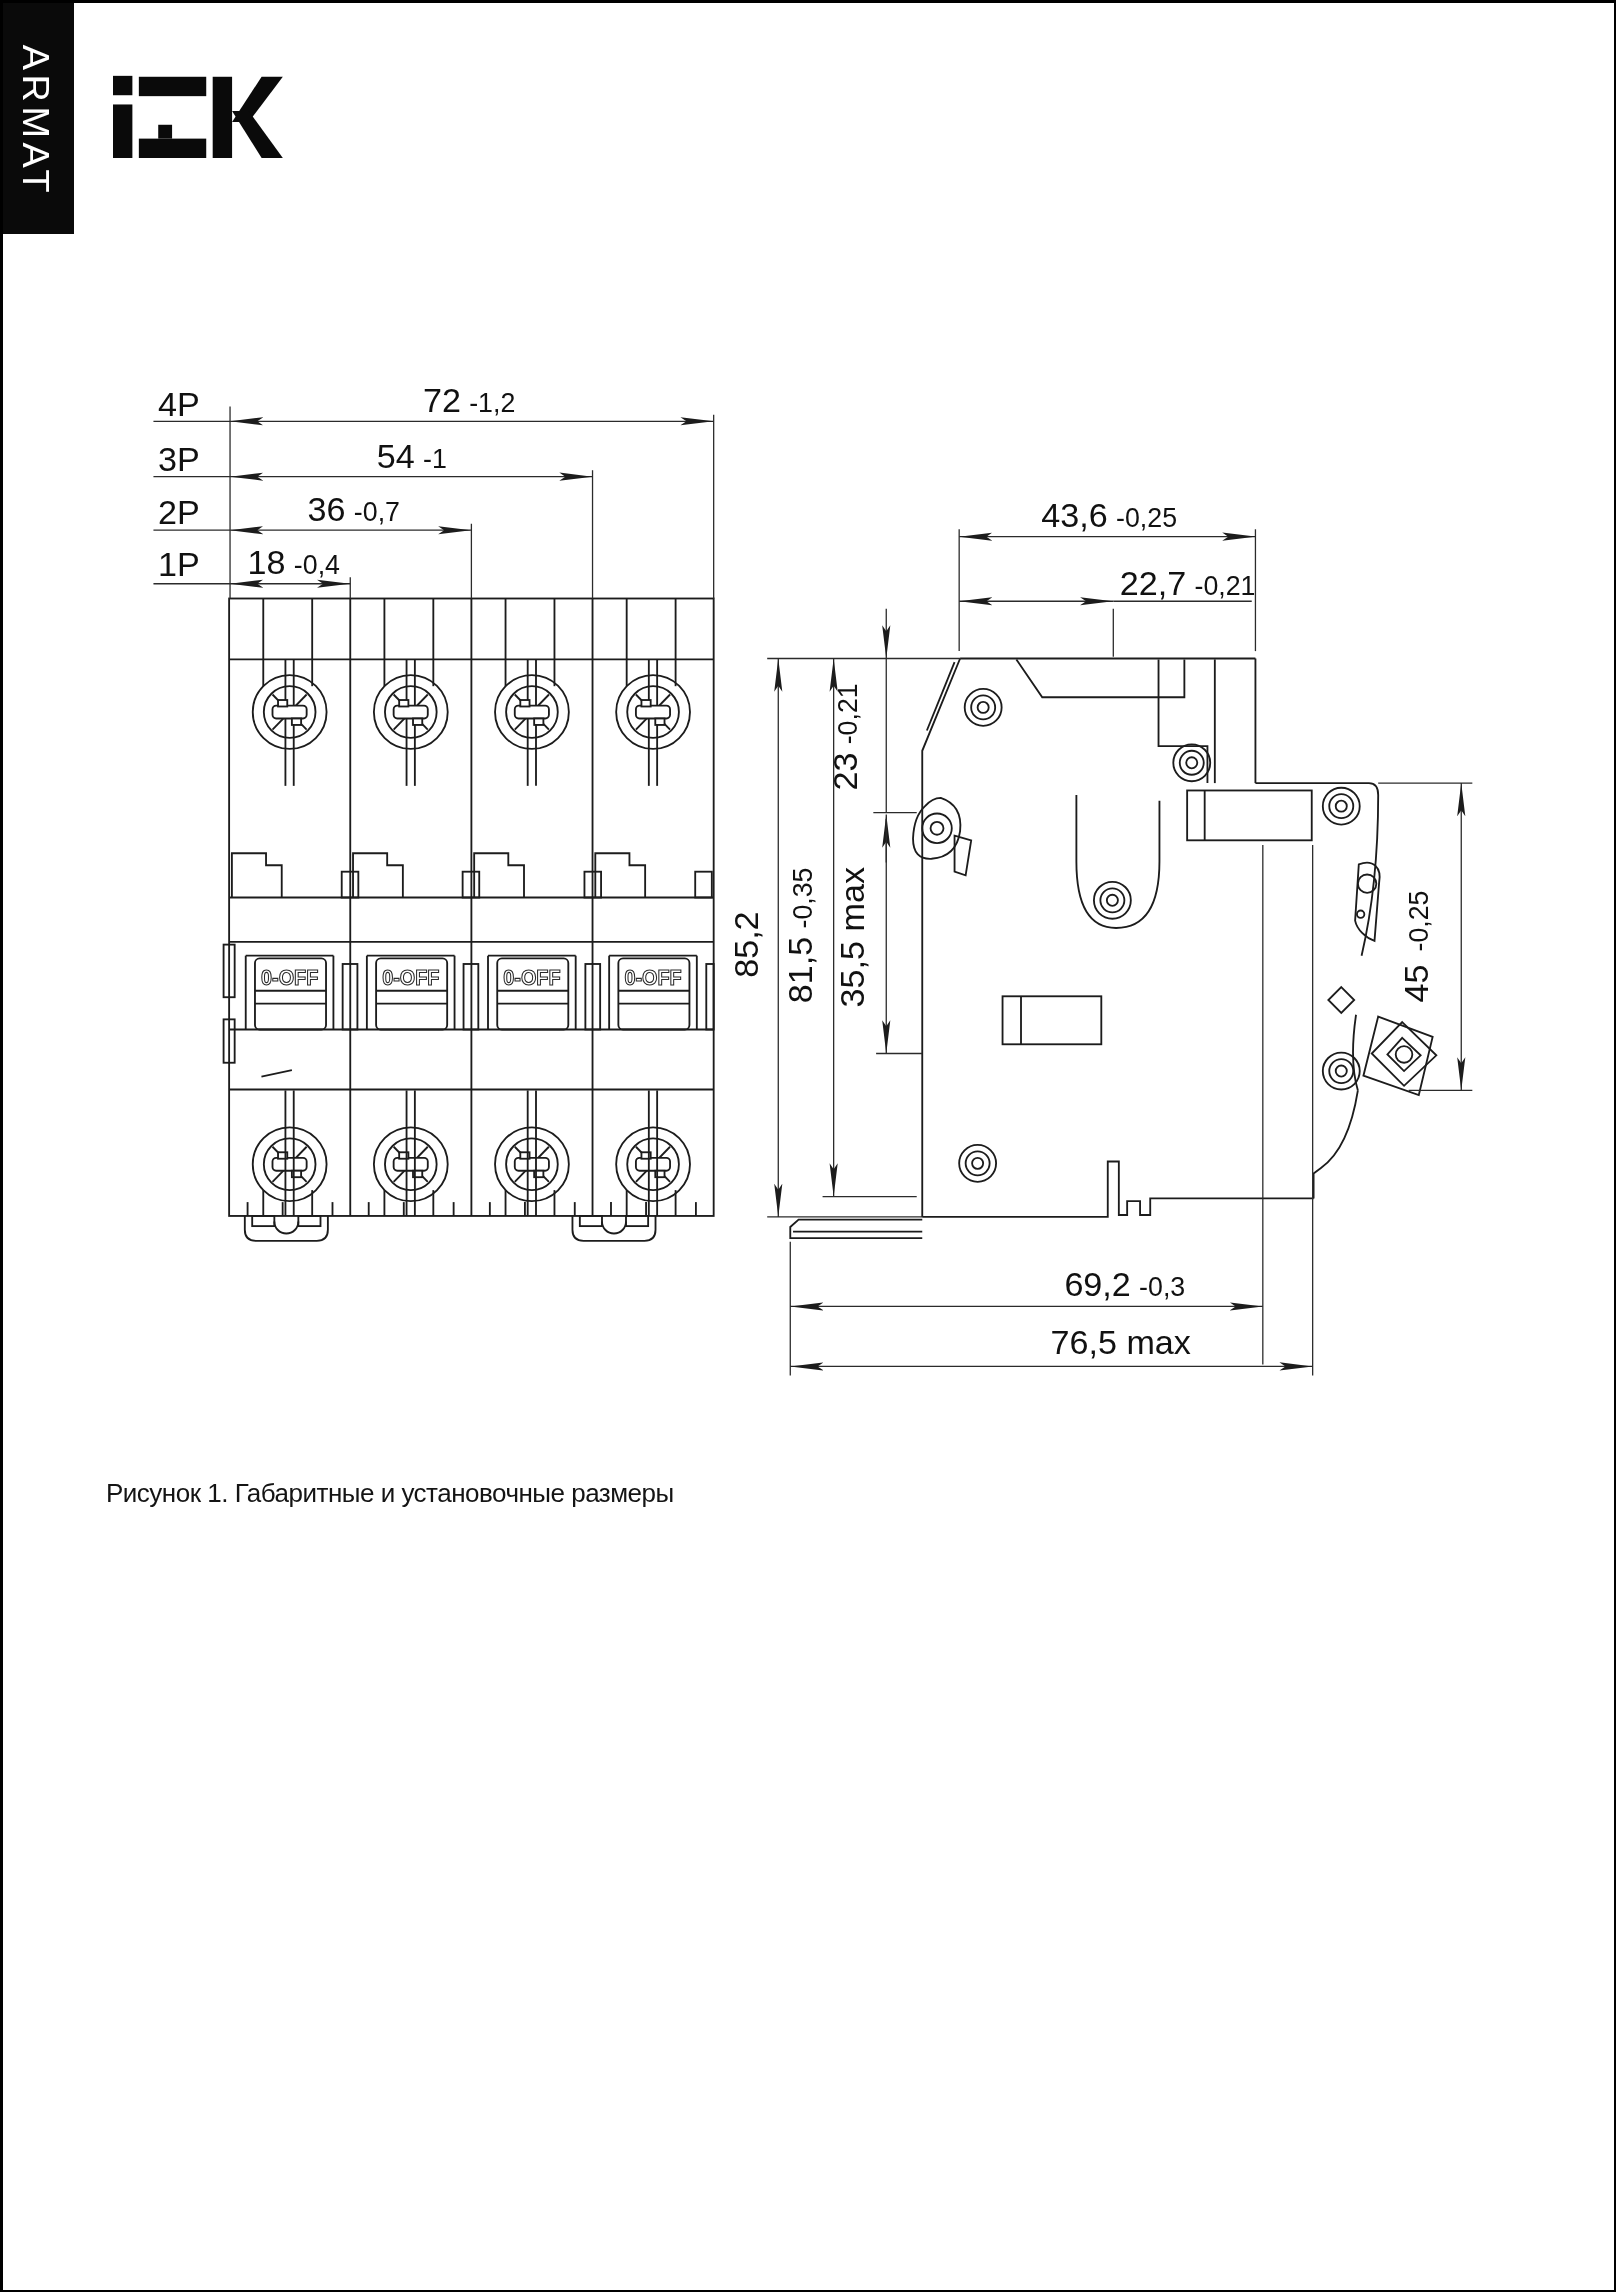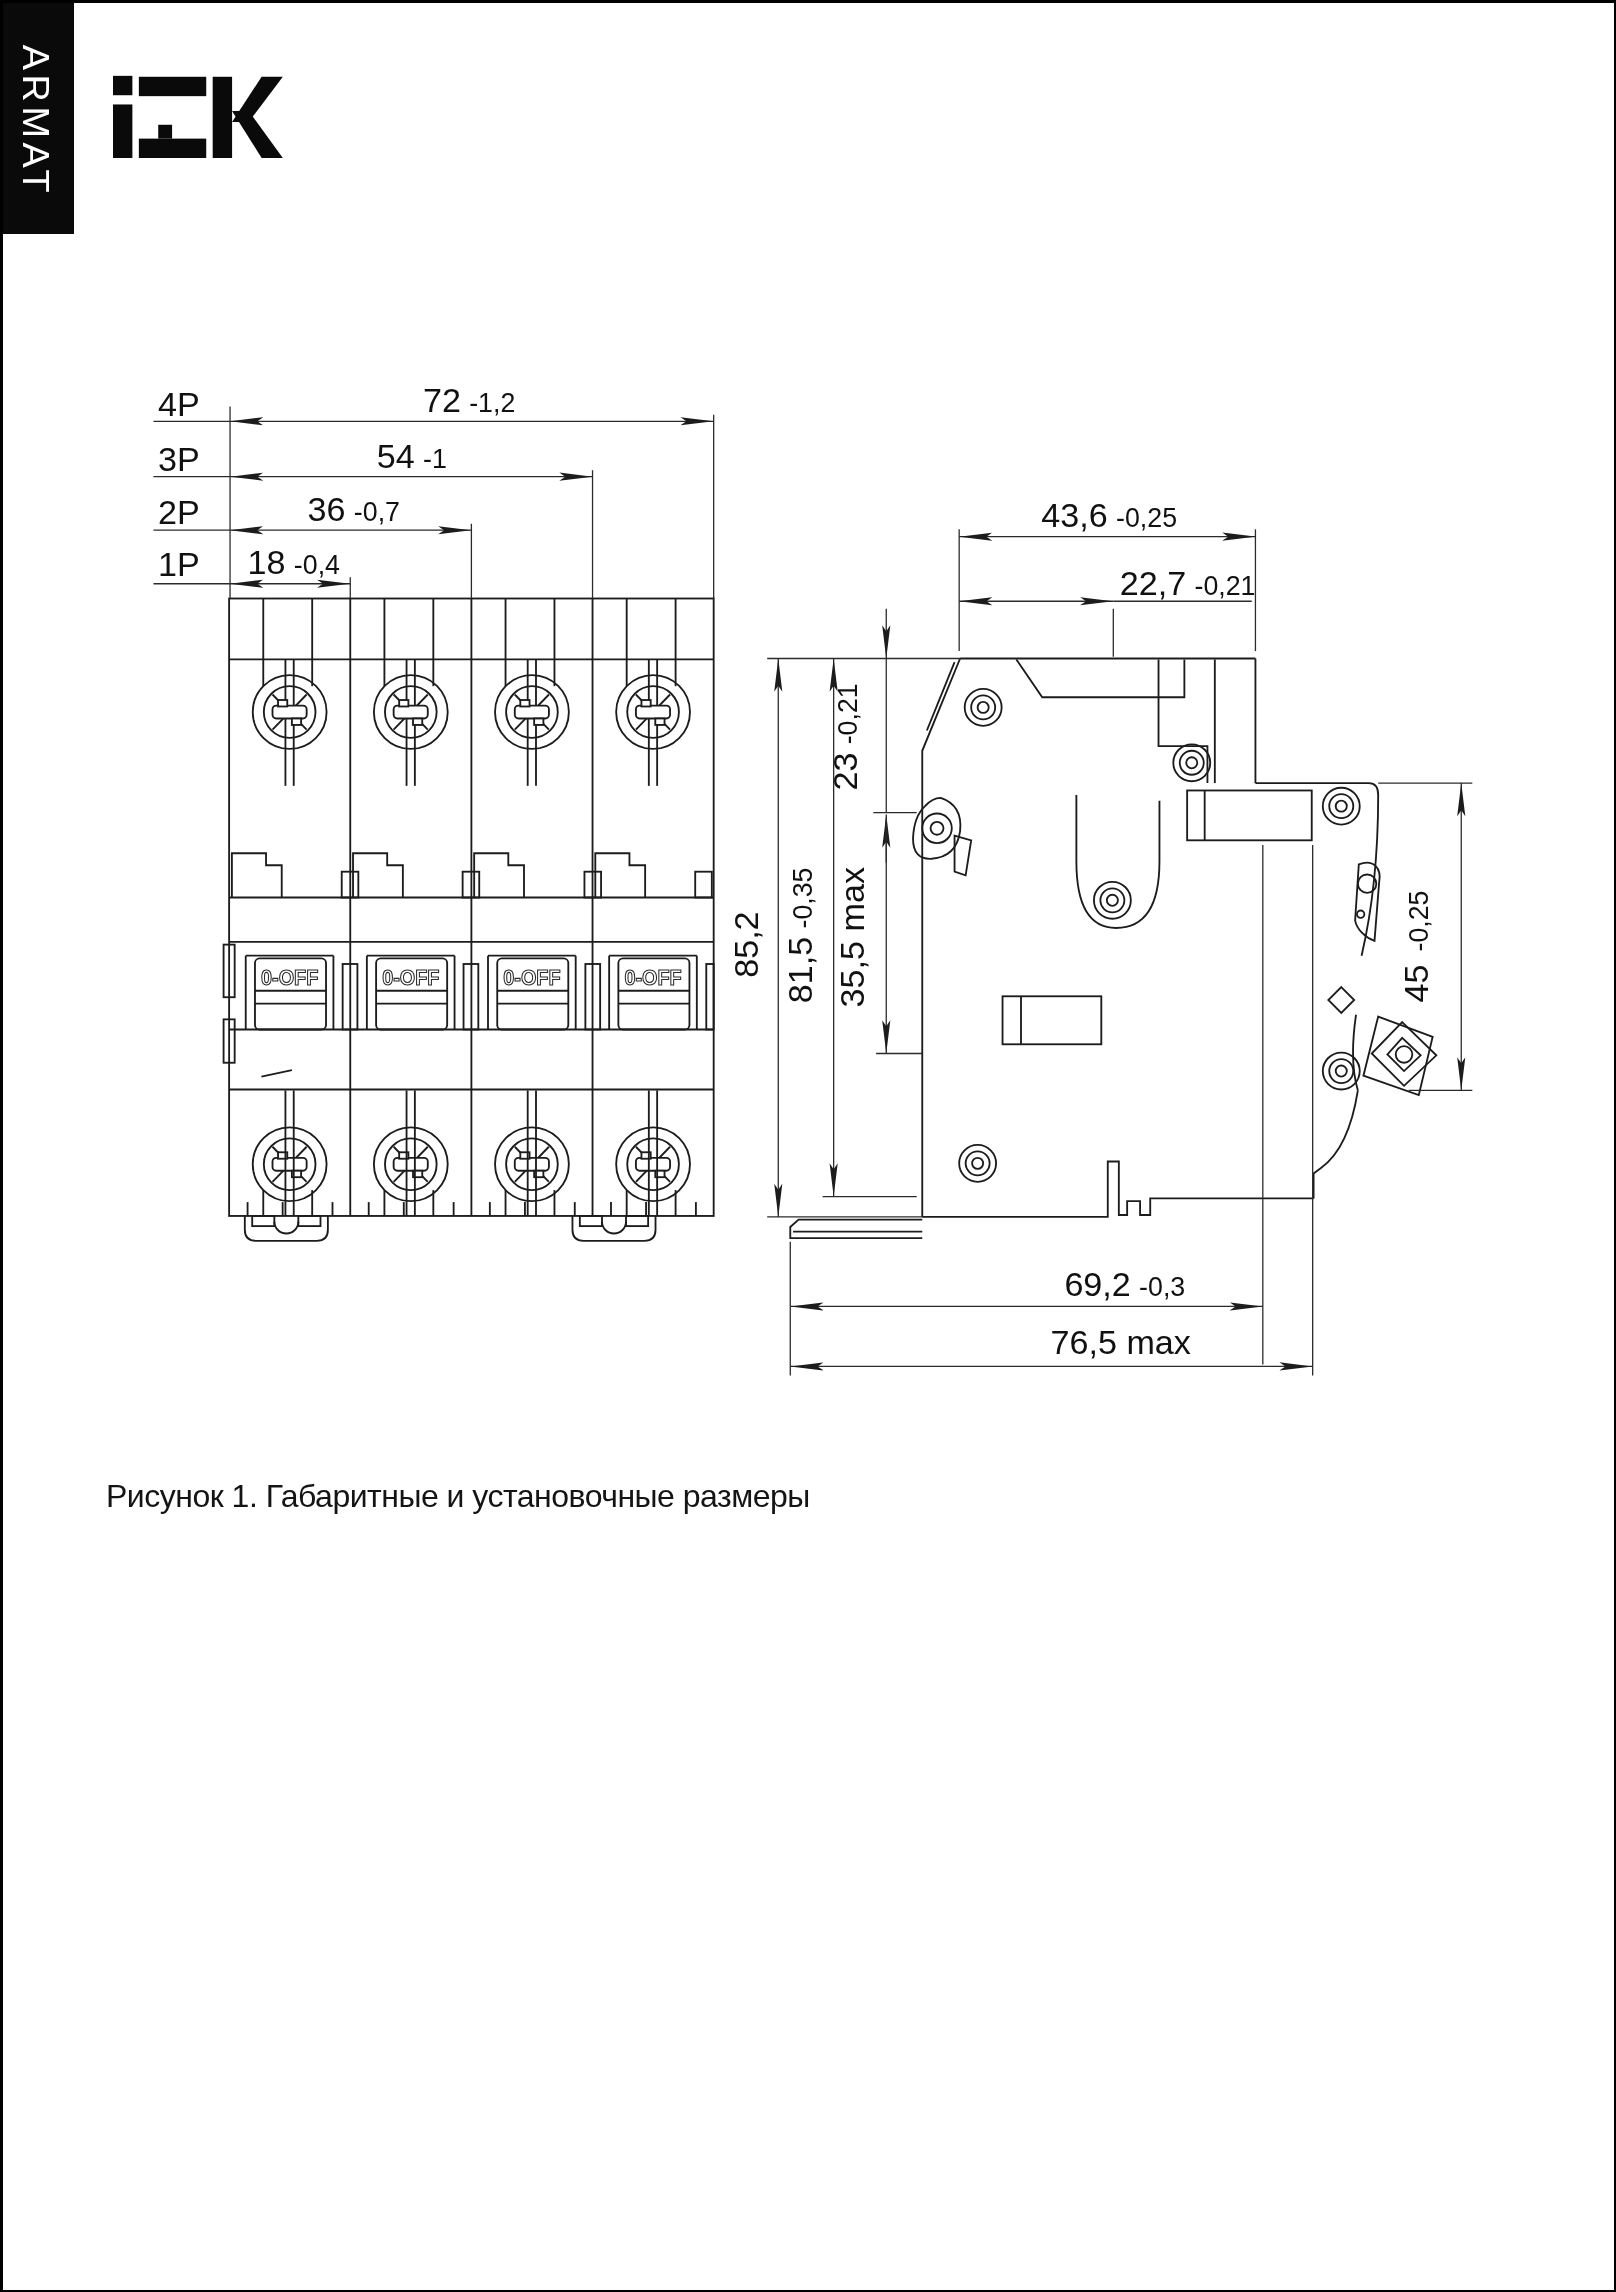--- a/index.html
+++ b/index.html
@@ -18,21 +18,21 @@
   }
   .armat-bar svg{position:absolute;inset:0;}
   .armat-bar text{
     font-family:"Liberation Sans",sans-serif;
     font-size:41px;letter-spacing:5px;fill:#fff;
   }
   .logo{position:absolute;left:108px;top:71px;width:172px;height:84px;}
   .logo svg{display:block;width:100%;height:100%;}
   .caption{
     position:absolute;left:103px;top:1475px;
-    font-size:32px;color:#141414;letter-spacing:-0.5px;
+    font-size:26px;color:#141414;letter-spacing:-0.5px;
     white-space:nowrap;
   }
   .drawing{position:absolute;left:0;top:0;width:1617px;height:2293px;}
   
   .ln{stroke:#1c1c1c;stroke-width:2;fill:none;}
   .dim{stroke:#2b2b2b;stroke-width:1.4;fill:none;}
   .dv{font-family:"Liberation Sans",sans-serif;font-size:37px;fill:#111;}
   .dt{font-size:29px;}
   .pl{font-family:"Liberation Sans",sans-serif;font-size:37px;fill:#111;}
   .tg{font-family:"Liberation Sans",sans-serif;font-weight:bold;font-size:23px;

